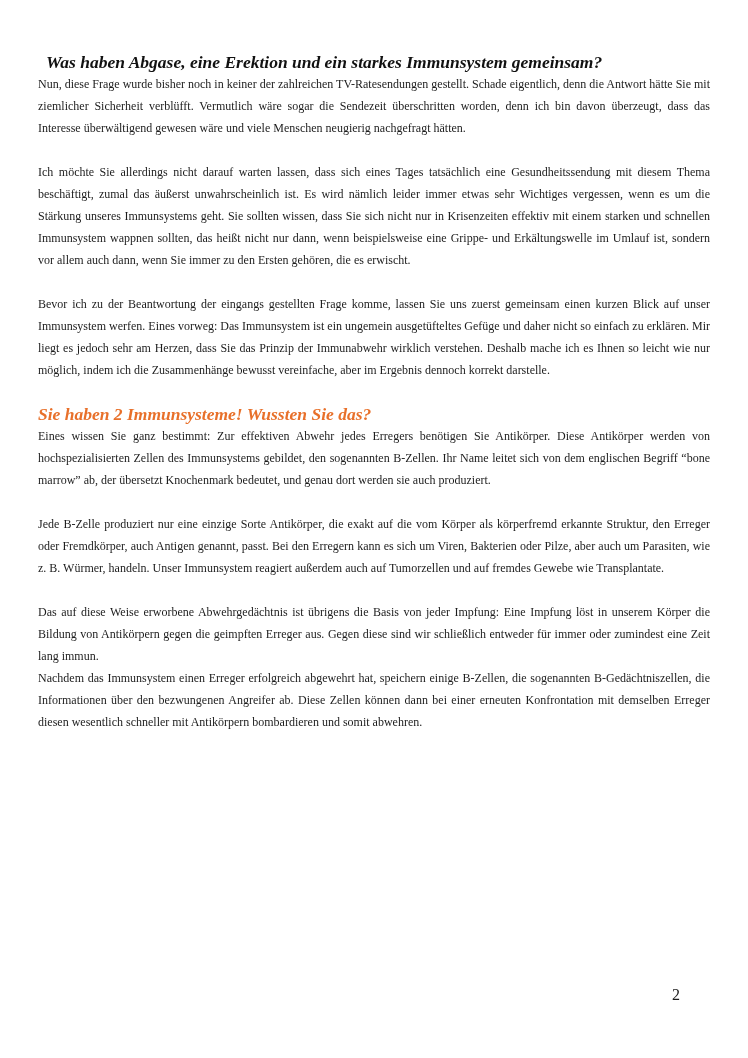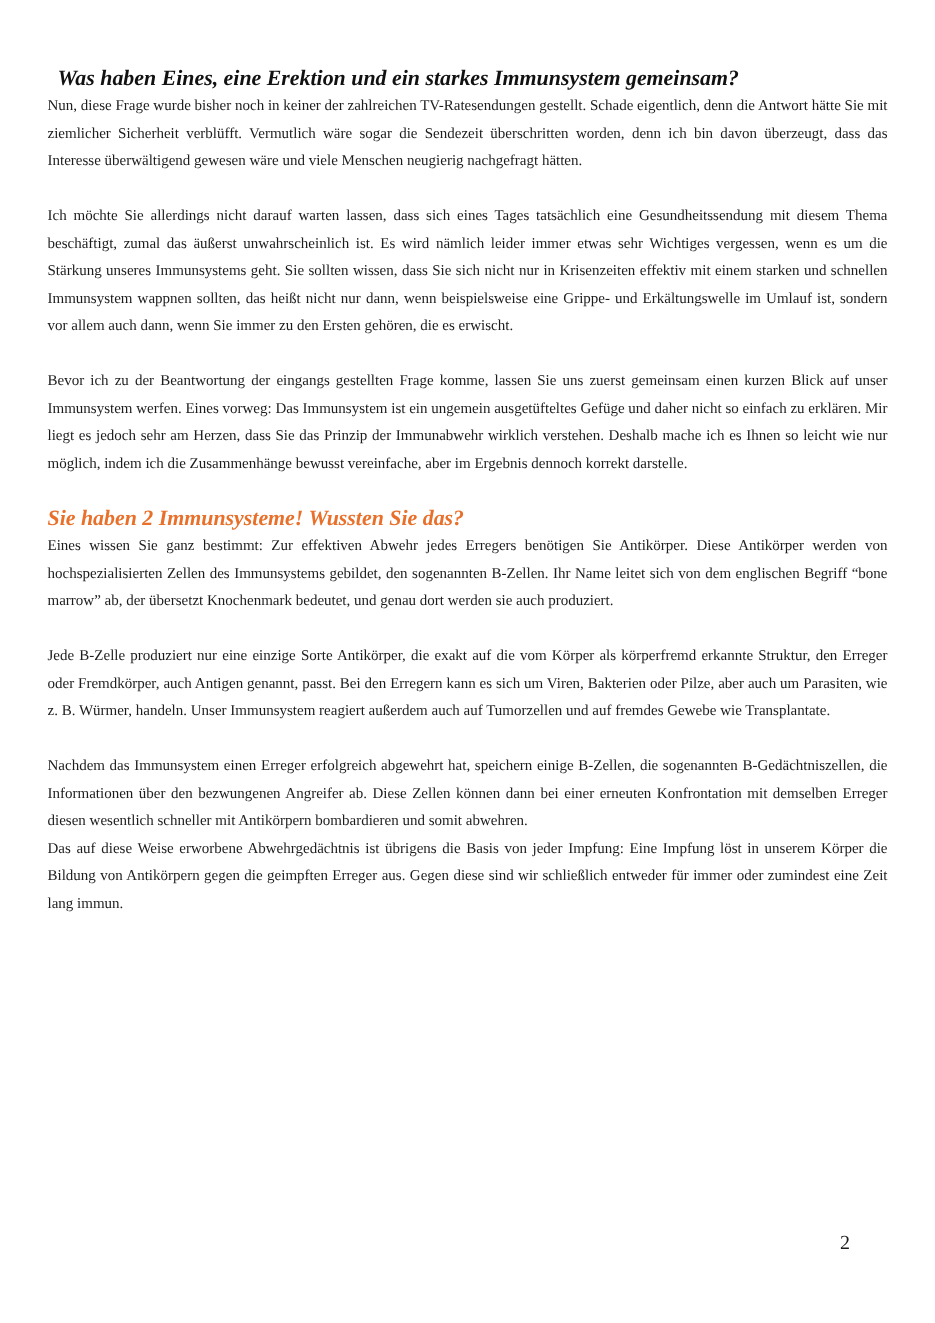--- a/index.html
+++ b/index.html
@@ -53,33 +53,33 @@
     font-size: 16px;
     line-height: 20px;
     color: #1c1c1c;
   }
 </style>
 </head>
 <body style="color: rgb(28, 28, 28); background: rgb(255, 255, 255);">
 
 <div class="page">
 
-  <h1 class="heading intro">Was haben Eines, eine Erektion und ein starkes Immunsystem gemeinsam?</h1>
+  <h1 class="heading intro">Was haben Abgase, eine Erektion und ein starkes Immunsystem gemeinsam?</h1>
 
   <p class="para">Nun, diese Frage wurde bisher noch in keiner der zahlreichen TV-Ratesendungen gestellt. Schade eigentlich, denn die Antwort hätte Sie mit ziemlicher Sicherheit verblüfft. Vermutlich wäre sogar die Sendezeit überschritten worden, denn ich bin davon überzeugt, dass das Interesse überwältigend gewesen wäre und viele Menschen neugierig nachgefragt hätten.</p>
 
   <p class="para">Ich möchte Sie allerdings nicht darauf warten lassen, dass sich eines Tages tatsächlich eine Gesundheitssendung mit diesem Thema beschäftigt, zumal das äußerst unwahrscheinlich ist. Es wird nämlich leider immer etwas sehr Wichtiges vergessen, wenn es um die Stärkung unseres Immunsystems geht. Sie sollten wissen, dass Sie sich nicht nur in Krisenzeiten effektiv mit einem starken und schnellen Immunsystem wappnen sollten, das heißt nicht nur dann, wenn beispielsweise eine Grippe- und Erkältungswelle im Umlauf ist, sondern vor allem auch dann, wenn Sie immer zu den Ersten gehören, die es erwischt.</p>
 
   <p class="para">Bevor ich zu der Beantwortung der eingangs gestellten Frage komme, lassen Sie uns zuerst gemeinsam einen kurzen Blick auf unser Immunsystem werfen. Eines vorweg: Das Immunsystem ist ein ungemein ausgetüfteltes Gefüge und daher nicht so einfach zu erklären. Mir liegt es jedoch sehr am Herzen, dass Sie das Prinzip der Immunabwehr wirklich verstehen. Deshalb mache ich es Ihnen so leicht wie nur möglich, indem ich die Zusammenhänge bewusst vereinfache, aber im Ergebnis dennoch korrekt darstelle.</p>
 
   <h2 class="heading accent">Sie haben 2 Immunsysteme! Wussten Sie das?</h2>
 
   <p class="para">Eines wissen Sie ganz bestimmt: Zur effektiven Abwehr jedes Erregers benötigen Sie Antikörper. Diese Antikörper werden von hochspezialisierten Zellen des Immunsystems gebildet, den sogenannten B-Zellen. Ihr Name leitet sich von dem englischen Begriff “bone marrow” ab, der übersetzt Knochenmark bedeutet, und genau dort werden sie auch produziert.</p>
 
   <p class="para">Jede B-Zelle produziert nur eine einzige Sorte Antikörper, die exakt auf die vom Körper als körperfremd erkannte Struktur, den Erreger oder Fremdkörper, auch Antigen genannt, passt. Bei den Erregern kann es sich um Viren, Bakterien oder Pilze, aber auch um Parasiten, wie z. B. Würmer, handeln. Unser Immunsystem reagiert außerdem auch auf Tumorzellen und auf fremdes Gewebe wie Transplantate.</p>
 
+  <p class="para no-gap">Das auf diese Weise erworbene Abwehrgedächtnis ist übrigens die Basis von jeder Impfung: Eine Impfung löst in unserem Körper die Bildung von Antikörpern gegen die geimpften Erreger aus. Gegen diese sind wir schließlich entweder für immer oder zumindest eine Zeit lang immun.</p>
+
   <p class="para no-gap">Nachdem das Immunsystem einen Erreger erfolgreich abgewehrt hat, speichern einige B-Zellen, die sogenannten B-Gedächtniszellen, die Informationen über den bezwungenen Angreifer ab. Diese Zellen können dann bei einer erneuten Konfrontation mit demselben Erreger diesen wesentlich schneller mit Antikörpern bombardieren und somit abwehren.</p>
-
-  <p class="para no-gap">Das auf diese Weise erworbene Abwehrgedächtnis ist übrigens die Basis von jeder Impfung: Eine Impfung löst in unserem Körper die Bildung von Antikörpern gegen die geimpften Erreger aus. Gegen diese sind wir schließlich entweder für immer oder zumindest eine Zeit lang immun.</p>
 
 </div>
 
 <div class="page-number">2</div>
 
 </body></html>

